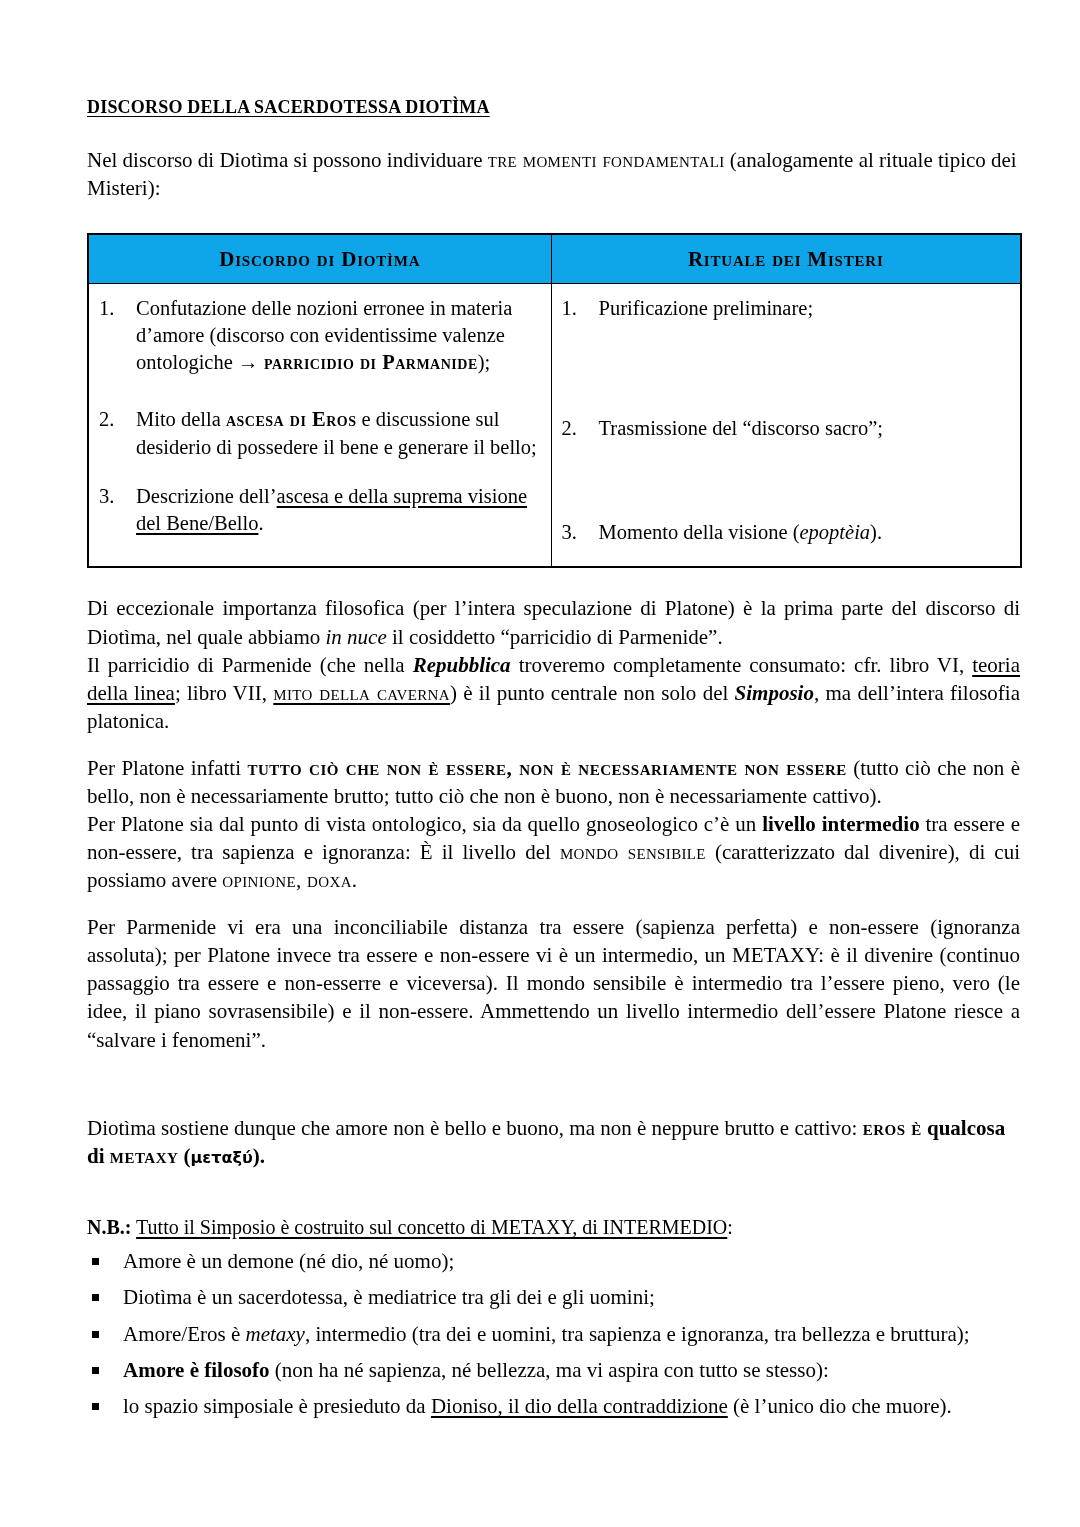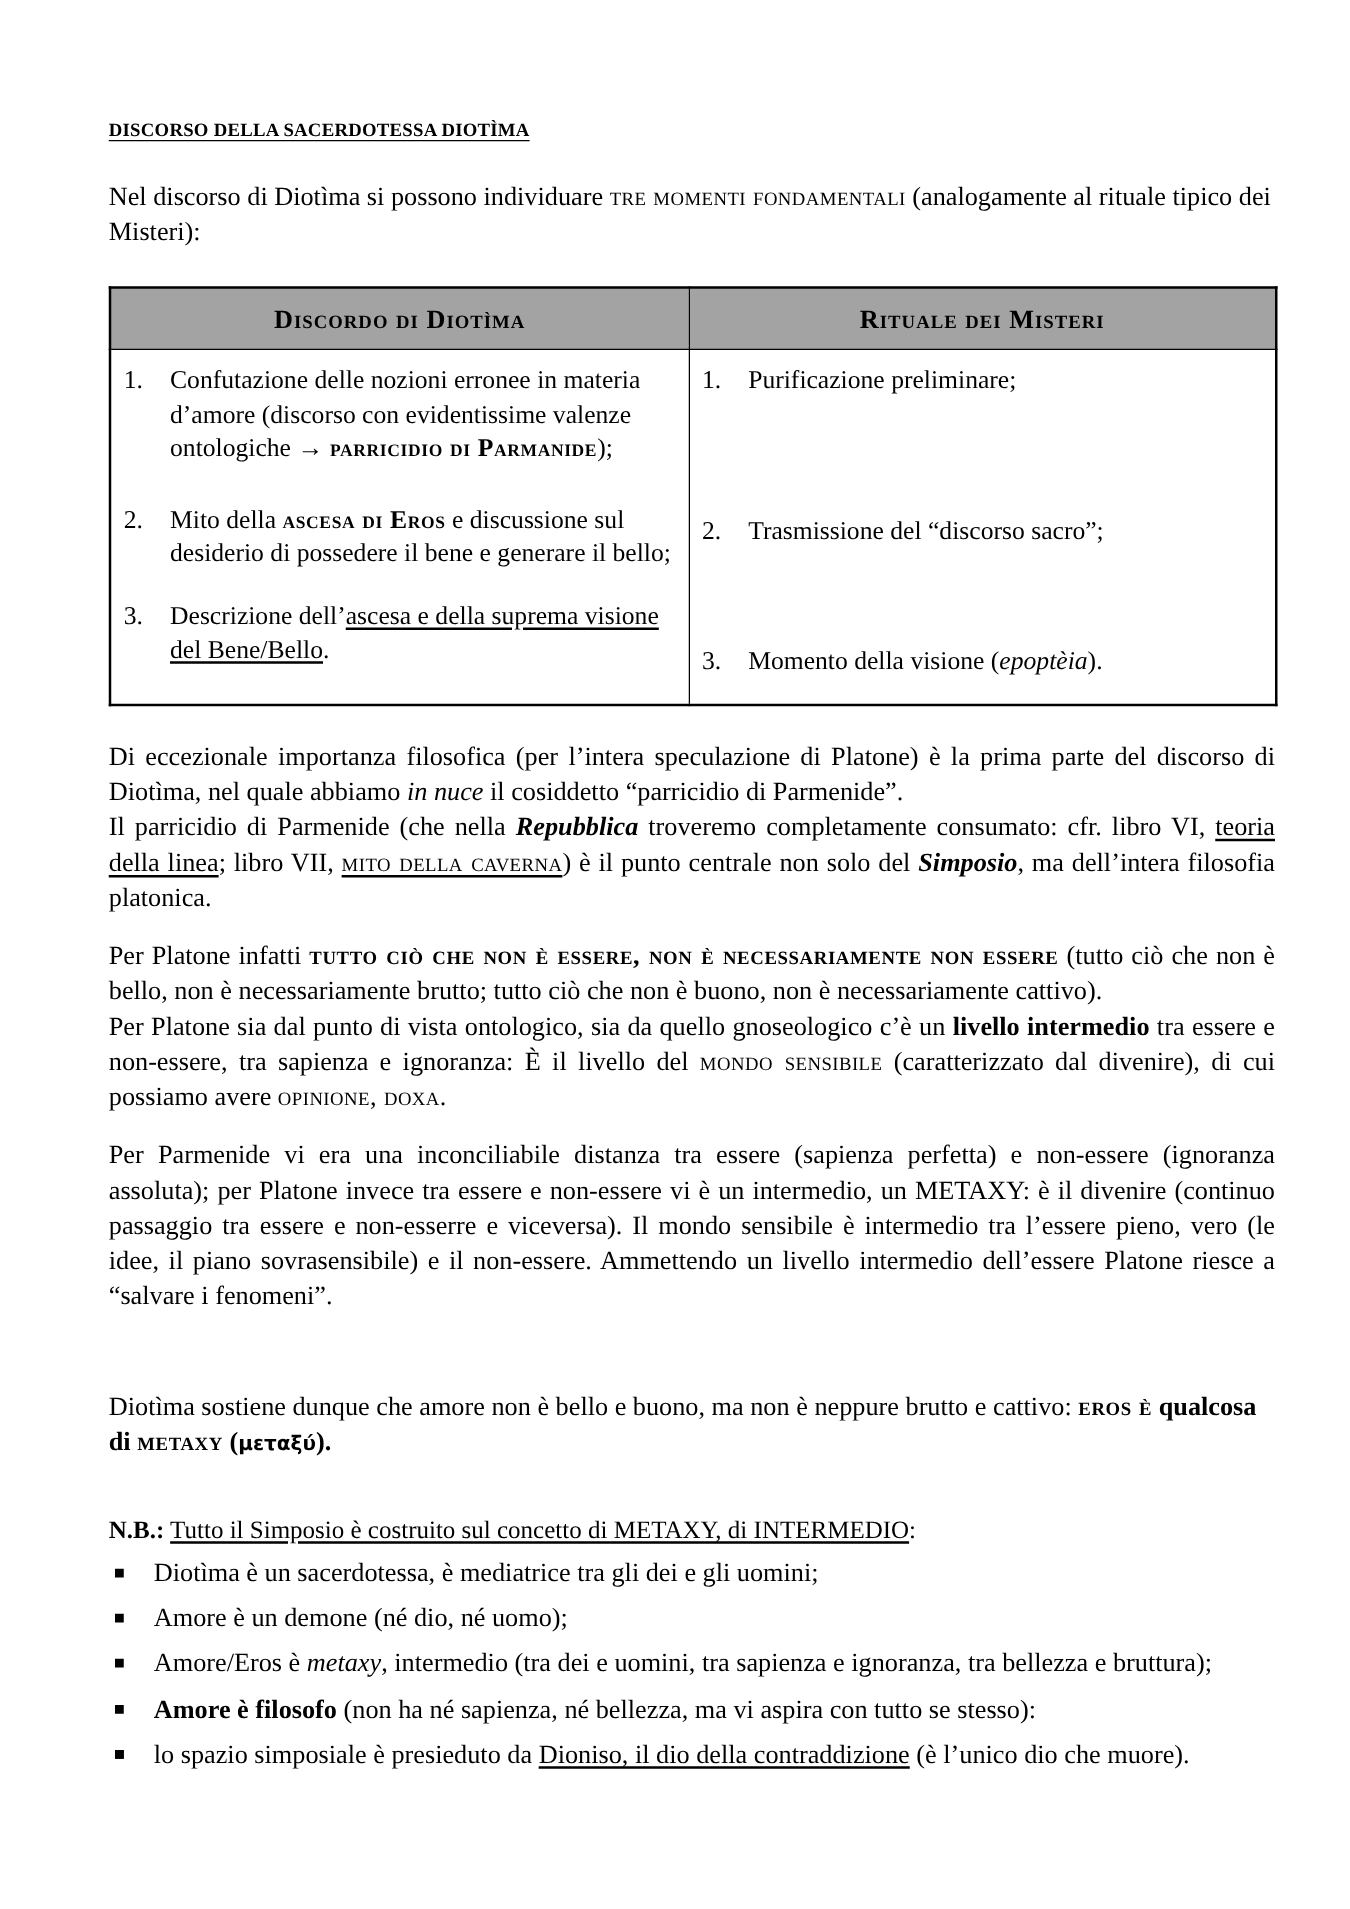--- a/index.html
+++ b/index.html
@@ -17,21 +17,21 @@
   .page {
     position: relative;
     width: 1080px;
     height: 1527px;
     box-sizing: border-box;
     padding: 97px 60px 0 87px;
   }
 
   
   .doc-title {
-    font-size: 15px;
+    font-size: 18px;
     font-weight: bold;
     letter-spacing: 0.2px;
     text-decoration: underline;
     text-underline-offset: 3px;
     margin: 0 0 29px 0;
     line-height: 1.12;
   }
   p.para {
     font-size: 21px;
     line-height: 1.345;
@@ -73,21 +73,21 @@
     width: 933px;
     border-collapse: collapse;
     table-layout: fixed;
     border: 2.2px solid #000;
   }
   table.grid th, table.grid td {
     border: 1.6px solid #000;
     vertical-align: top;
   }
   table.grid th {
-    background: #a3a3a3;
+    background: #0ea5e9;
     text-align: center;
     padding: 12px 0 11px 0;
     font-size: 21px;
     font-weight: bold;
   }
   table.grid th .sc-b { letter-spacing: 0.8px; }
   table.grid td {
     padding: 11px 8px 20px 8px;
     font-size: 20.5px;
     line-height: 1.33;
@@ -215,21 +215,21 @@
 
   <div class="gap-xl"></div>
 
   <p class="para nojust"><span>Diotìma sostiene dunque che amore non è bello e buono, ma non è neppure brutto e cattivo: </span><span class="sc-b">eros è</span><span class="b"> qualcosa di </span><span class="sc-b">metaxy</span><span class="b"> (</span><span class="grk">μεταξύ</span><span class="b">).</span></p>
 
   <div class="gap-lg"></div>
 
   <p class="nb-line"><span class="b">N.B.:</span><span> </span><span class="u">Tutto il Simposio è costruito sul concetto di METAXY, di INTERMEDIO</span><span>:</span></p>
 
   <ul class="sqlist">
+    <li><span class="sq"></span><span>Amore è un demone (né dio, né uomo);</span></li>
     <li><span class="sq"></span><span>Diotìma è un sacerdotessa, è mediatrice tra gli dei e gli uomini;</span></li>
-    <li><span class="sq"></span><span>Amore è un demone (né dio, né uomo);</span></li>
     <li><span class="sq"></span><span>Amore/Eros è </span><span class="it">metaxy</span><span>, intermedio (tra dei e uomini, tra sapienza e ignoranza, tra bellezza e bruttura);</span></li>
     <li><span class="sq"></span><span class="b">Amore è filosofo</span><span> (non ha né sapienza, né bellezza, ma vi aspira con tutto se stesso):</span></li>
     <li><span class="sq"></span></li>
     <li><span class="sq"></span><span>lo spazio simposiale è presieduto da </span><span class="u">Dioniso, il dio della contraddizione</span><span> (è l’unico dio che muore).</span></li>
   </ul>
 
 </div>
 
 </body></html>

